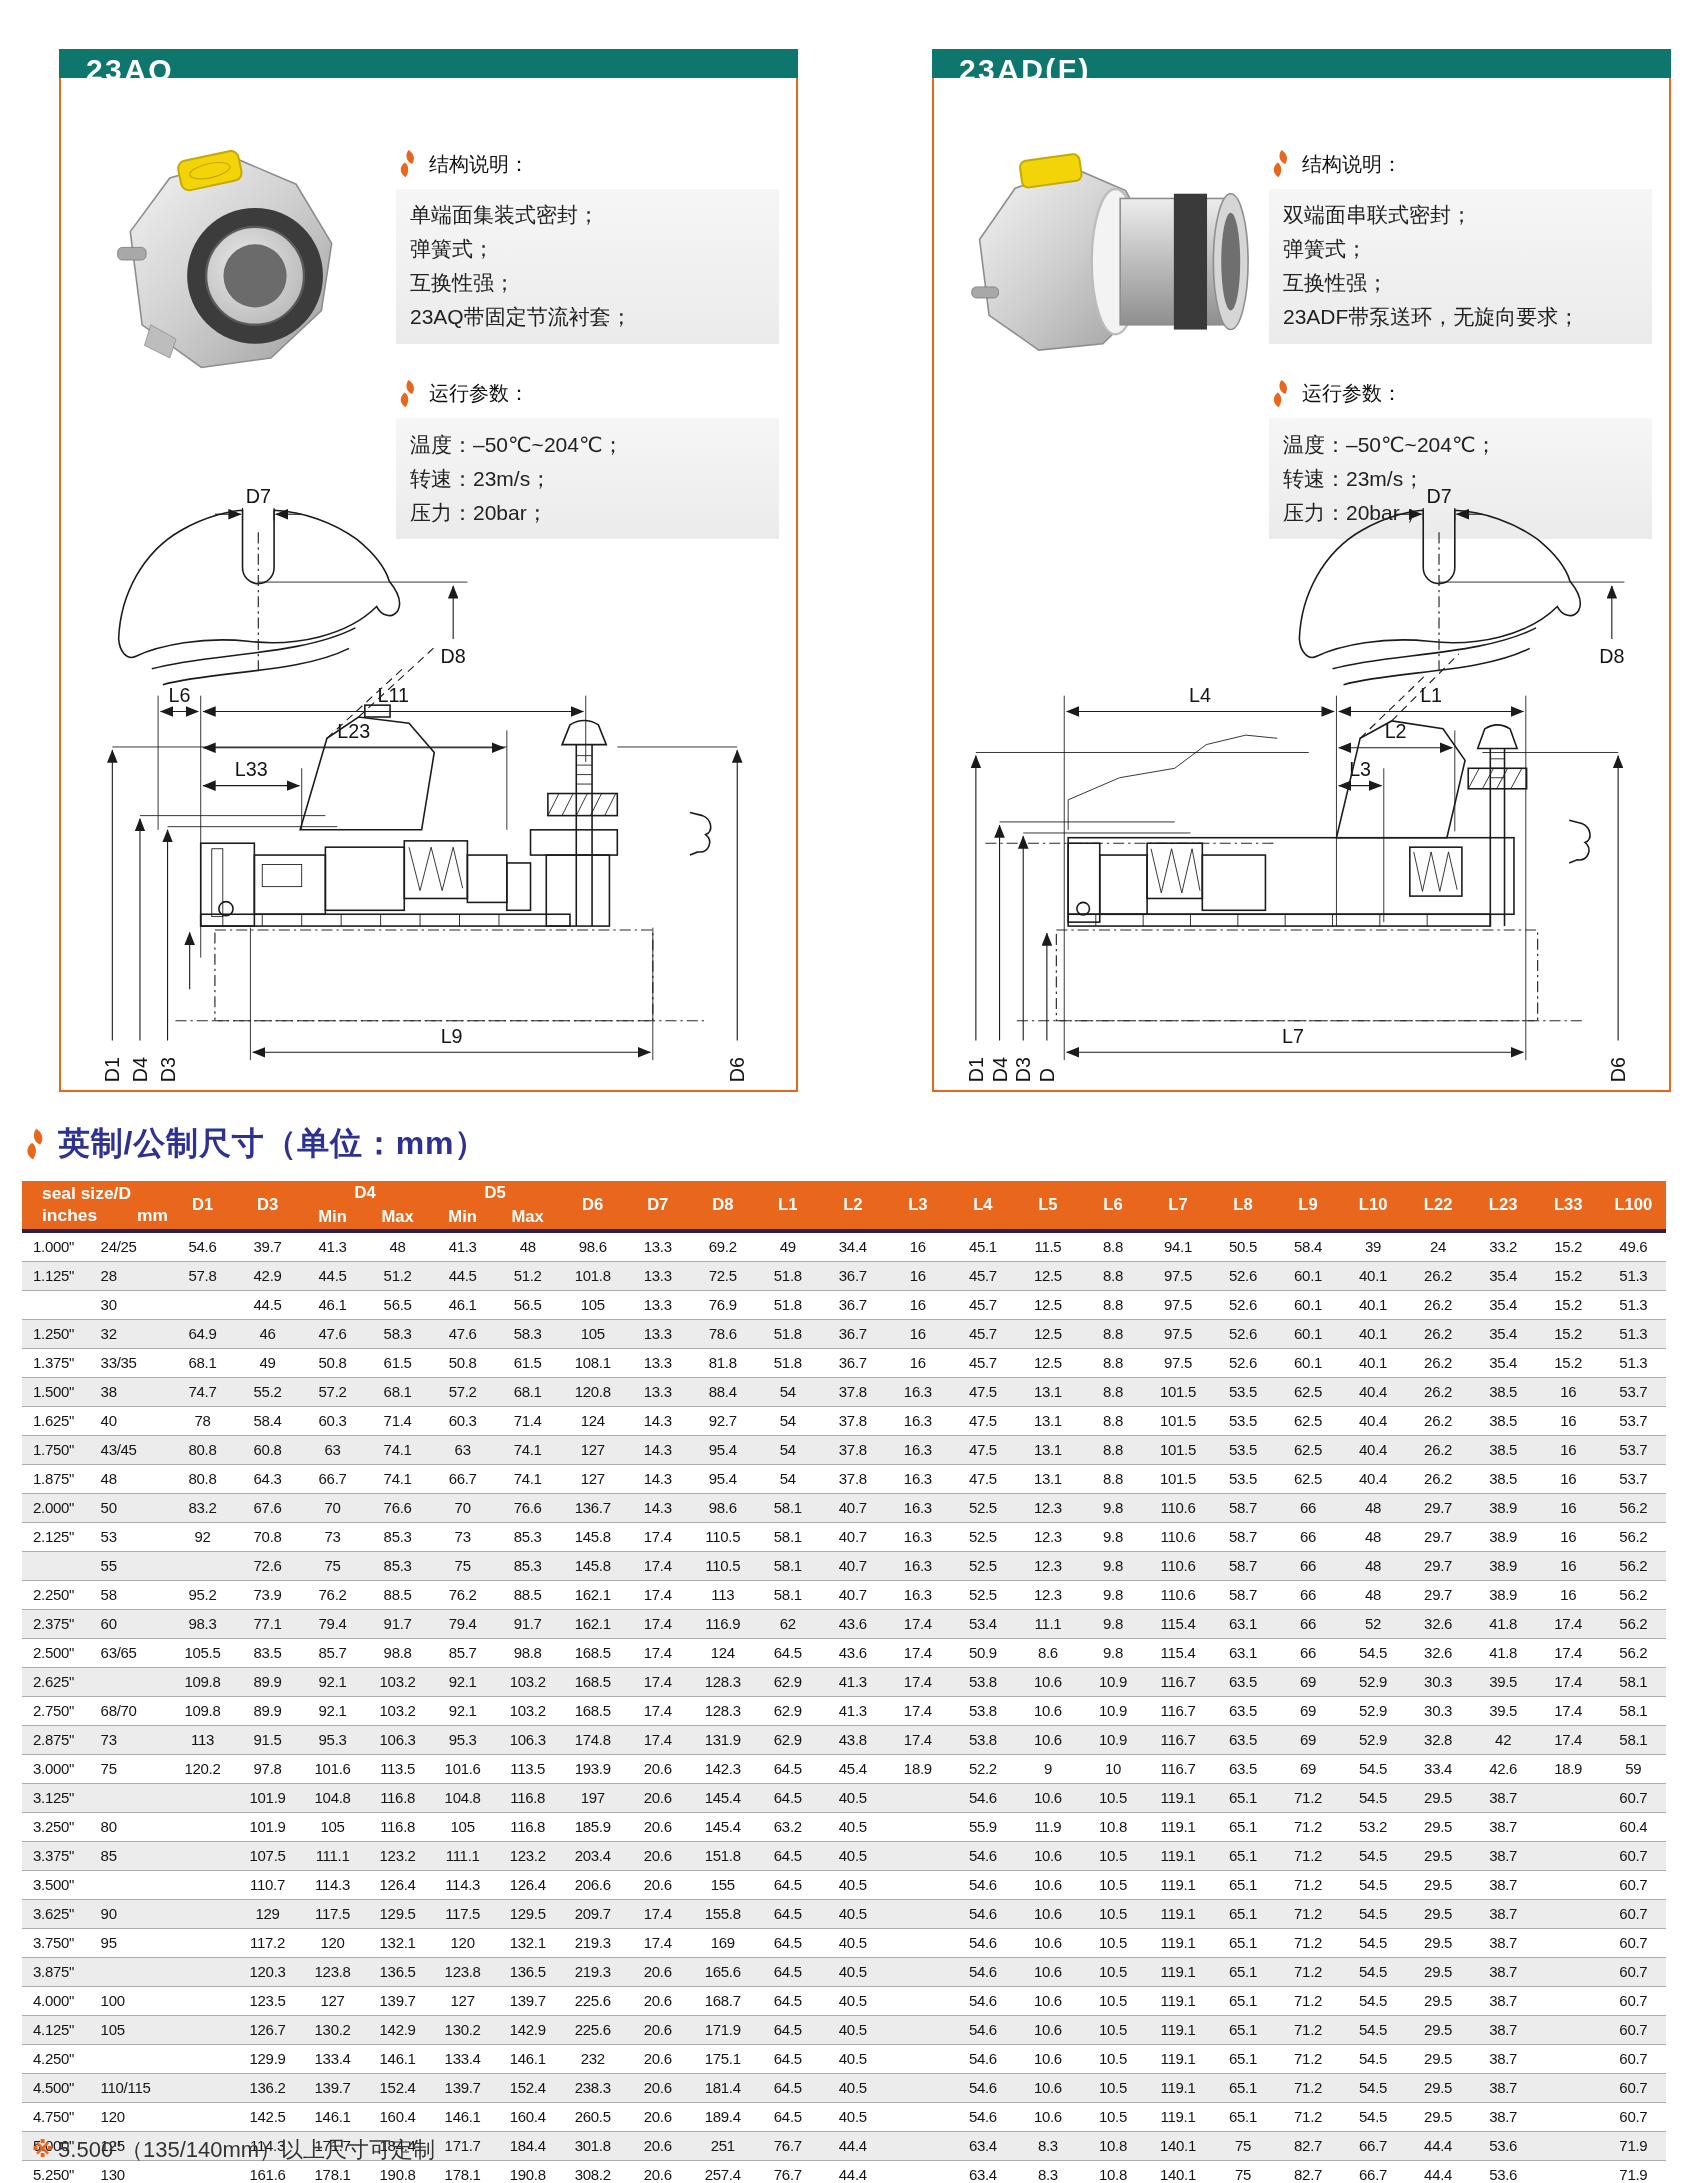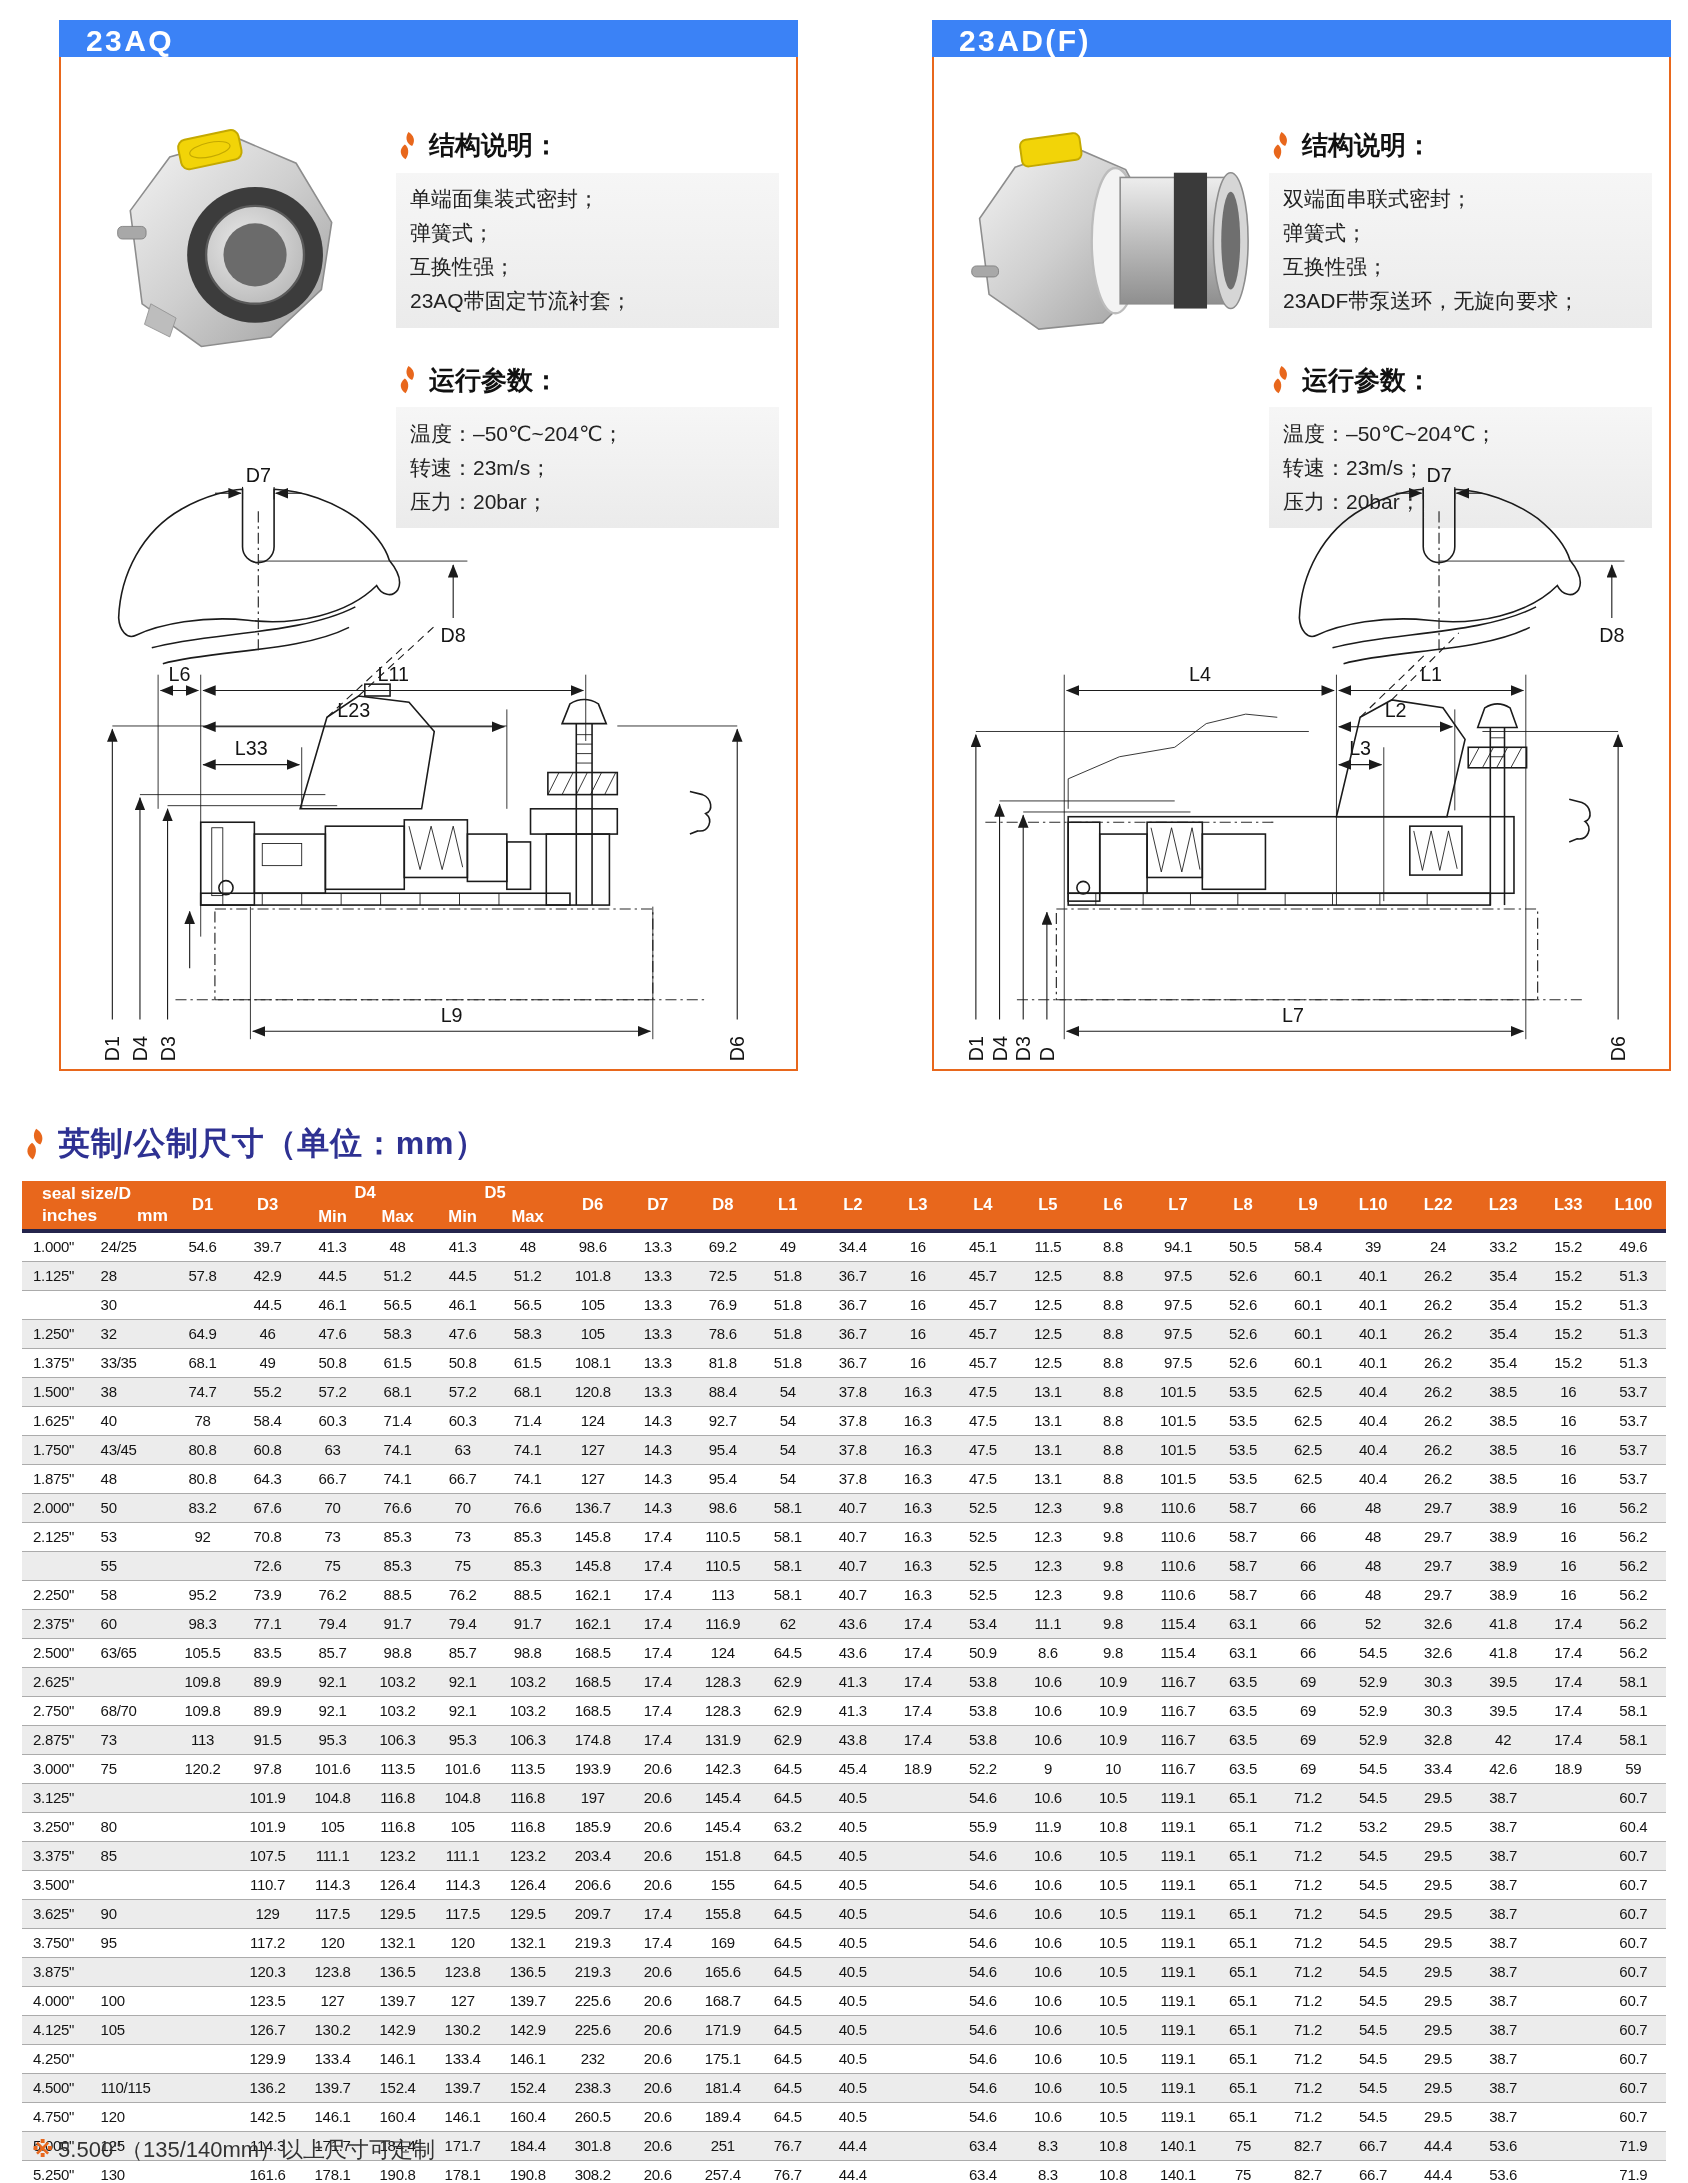--- a/index.html
+++ b/index.html
@@ -1,28 +1,28 @@
 <!DOCTYPE html>
 <html style="font-size:12.6px"><head>
 <meta charset="utf-8">
 <style>
   html,body{margin:0;padding:0;background:#ffffff;}
   body{font-family:"Liberation Sans","DejaVu Sans",sans-serif;color:#141414;}
   #page{position:relative;width:1689px;height:2183px;background:#fff;overflow:hidden;}
 
   
   .panel{position:absolute;top:20px;width:739px;height:1057px;}
-  .panel-header{height:37px;background:#3b82f6;color:#fff;font-size:30px;font-weight:bold;
-    letter-spacing:2.4px;line-height:41px;padding-left:27px;box-sizing:border-box;}
+  .panel-header{height:29px;background:#0f766e;color:#fff;font-size:30px;font-weight:bold;
+    letter-spacing:2.4px;line-height:41px;padding-left:27px;box-sizing:border-box;margin-top:29px;}
   .panel-body{position:relative;border:2.4px solid #E8671C;border-top:none;height:1014px;box-sizing:border-box;background:#fff;}
   .photo{position:absolute;left:14px;top:43px;}
   .textcol{position:absolute;left:335px;top:71px;width:383px;}
   .hrow{display:flex;align-items:center;margin-bottom:9.5px;}
   .hrow .flame{margin-right:11px;}
-  .hrow h3{margin:0;font-size:26px;font-weight:bold;color:#111;}
+  .hrow h3{margin:0;font-size:20px;font-weight:normal;color:#111;}
   .gblock{background:linear-gradient(#f6f6f6,#ebebeb);padding:9.5px 14px;font-size:21px;line-height:1.62;color:#222;}
   .gap{height:35px;}
   .drawing{position:absolute;left:4px;top:406px;}
   svg text{font-family:"Liberation Sans","DejaVu Sans",sans-serif;fill:#141414;}
   .dimtxt{font-size:25px;}
   .outline{fill:none;stroke:#1b1b1b;stroke-width:2;}
   .thin{fill:none;stroke:#1b1b1b;stroke-width:1.1;}
   .dim{fill:none;stroke:#1b1b1b;stroke-width:1.4;}
   .dashdot{fill:none;stroke:#2a2a2a;stroke-width:1.5;stroke-dasharray:14 5 3 5;}
   .dashed{fill:none;stroke:#1b1b1b;stroke-width:1.4;stroke-dasharray:10 7;}

